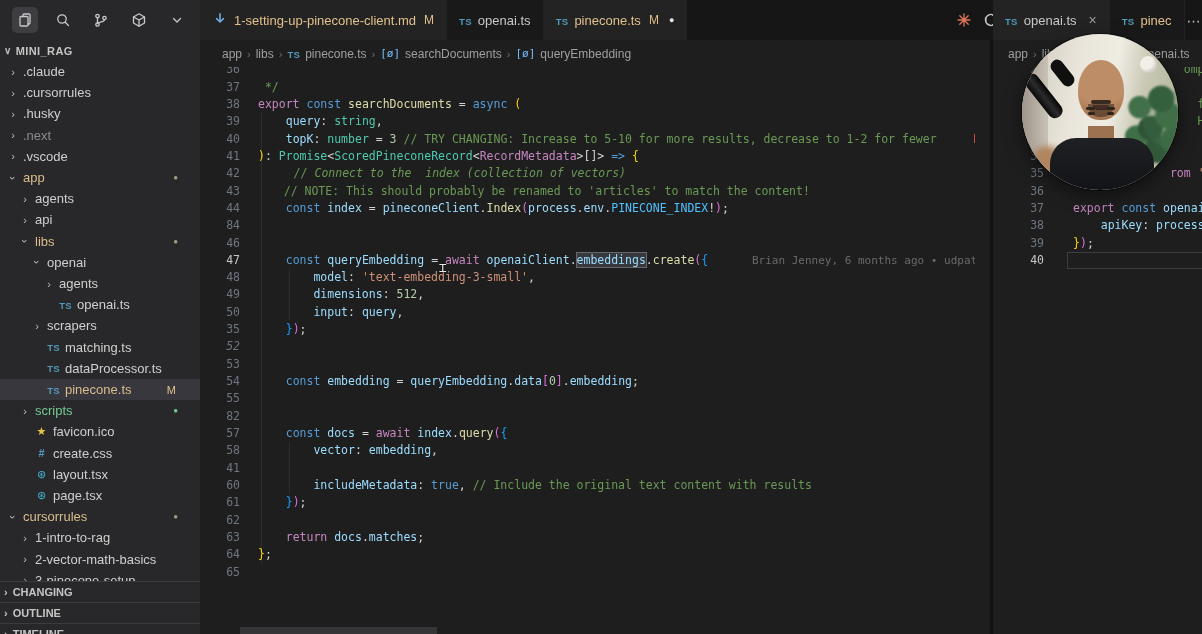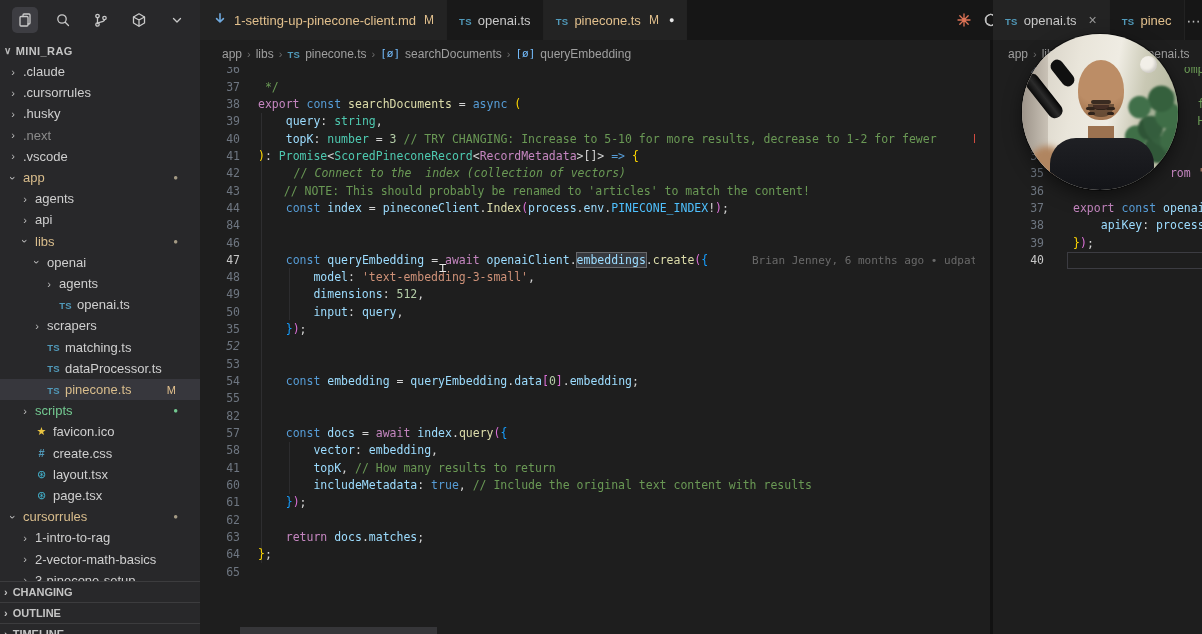--- a/index.html
+++ b/index.html
@@ -414,21 +414,21 @@
         <div class="code-line" style="top: 286.49px;"><span class="ln" style="width: 40px;">49</span><span class="src" style="left: 58px;"><span style="color: rgb(212, 212, 212);">        </span><span style="color: rgb(156, 220, 254);">dimensions</span><span style="color: rgb(212, 212, 212);">: </span><span style="color: rgb(181, 206, 168);">512</span><span style="color: rgb(212, 212, 212);">,</span></span></div>
         <div class="code-line" style="top: 303.82px;"><span class="ln" style="width: 40px;">50</span><span class="src" style="left: 58px;"><span style="color: rgb(212, 212, 212);">        </span><span style="color: rgb(156, 220, 254);">input</span><span style="color: rgb(212, 212, 212);">: </span><span style="color: rgb(156, 220, 254);">query</span><span style="color: rgb(212, 212, 212);">,</span></span></div>
         <div class="code-line" style="top: 321.15px;"><span class="ln" style="width: 40px;">35</span><span class="src" style="left: 58px;"><span style="color: rgb(212, 212, 212);">    </span><span style="color: rgb(23, 159, 255);">}</span><span style="color: rgb(218, 112, 214);">)</span><span style="color: rgb(212, 212, 212);">;</span></span></div>
         <div class="code-line" style="top: 338.48px;"><span class="ln" style="width: 40px; font-style: italic;">52</span><span class="src" style="left: 58px;"></span></div>
         <div class="code-line" style="top: 355.81px;"><span class="ln" style="width: 40px;">53</span><span class="src" style="left: 58px;"><span style="color: rgb(212, 212, 212);">    </span></span></div>
         <div class="code-line" style="top: 373.14px;"><span class="ln" style="width: 40px;">54</span><span class="src" style="left: 58px;"><span style="color: rgb(212, 212, 212);">    </span><span style="color: rgb(86, 156, 214);">const</span><span style="color: rgb(212, 212, 212);"> </span><span style="color: rgb(156, 220, 254);">embedding</span><span style="color: rgb(212, 212, 212);"> = </span><span style="color: rgb(156, 220, 254);">queryEmbedding</span><span style="color: rgb(212, 212, 212);">.</span><span style="color: rgb(156, 220, 254);">data</span><span style="color: rgb(218, 112, 214);">[</span><span style="color: rgb(181, 206, 168);">0</span><span style="color: rgb(218, 112, 214);">]</span><span style="color: rgb(212, 212, 212);">.</span><span style="color: rgb(156, 220, 254);">embedding</span><span style="color: rgb(212, 212, 212);">;</span></span></div>
         <div class="code-line" style="top: 390.47px;"><span class="ln" style="width: 40px;">55</span><span class="src" style="left: 58px;"></span></div>
         <div class="code-line" style="top: 407.8px;"><span class="ln" style="width: 40px;">82</span></div>
         <div class="code-line" style="top: 425.13px;"><span class="ln" style="width: 40px;">57</span><span class="src" style="left: 58px;"><span style="color: rgb(212, 212, 212);">    </span><span style="color: rgb(86, 156, 214);">const</span><span style="color: rgb(212, 212, 212);"> </span><span style="color: rgb(156, 220, 254);">docs</span><span style="color: rgb(212, 212, 212);"> = </span><span style="color: rgb(197, 134, 192);">await</span><span style="color: rgb(212, 212, 212);"> </span><span style="color: rgb(156, 220, 254);">index</span><span style="color: rgb(212, 212, 212);">.</span><span style="color: rgb(220, 220, 170);">query</span><span style="color: rgb(218, 112, 214);">(</span><span style="color: rgb(23, 159, 255);">{</span></span></div>
         <div class="code-line" style="top: 442.46px;"><span class="ln" style="width: 40px;">58</span><span class="src" style="left: 58px;"><span style="color: rgb(212, 212, 212);">        </span><span style="color: rgb(156, 220, 254);">vector</span><span style="color: rgb(212, 212, 212);">: </span><span style="color: rgb(156, 220, 254);">embedding</span><span style="color: rgb(212, 212, 212);">,</span></span></div>
-        <div class="code-line" style="top: 459.79px;"><span class="ln" style="width: 40px;">41</span><span class="src" style="left: 58px;"><span style="color: rgb(212, 212, 212);">        </span><span style="color: rgb(156, 220, 254);">topK</span><span style="color: rgb(212, 212, 212);">, </span><span style="color: rgb(106, 153, 85);">// How many results to return</span></span></div>
+        <div class="code-line" style="top: 459.79px;"><span class="ln" style="width: 40px;">41</span></div>
         <div class="code-line" style="top: 477.12px;"><span class="ln" style="width: 40px;">60</span><span class="src" style="left: 58px;"><span style="color: rgb(212, 212, 212);">        </span><span style="color: rgb(156, 220, 254);">includeMetadata</span><span style="color: rgb(212, 212, 212);">: </span><span style="color: rgb(86, 156, 214);">true</span><span style="color: rgb(212, 212, 212);">, </span><span style="color: rgb(106, 153, 85);">// Include the original text content with results</span></span></div>
         <div class="code-line" style="top: 494.45px;"><span class="ln" style="width: 40px;">61</span><span class="src" style="left: 58px;"><span style="color: rgb(212, 212, 212);">    </span><span style="color: rgb(23, 159, 255);">}</span><span style="color: rgb(218, 112, 214);">)</span><span style="color: rgb(212, 212, 212);">;</span></span></div>
         <div class="code-line" style="top: 511.78px;"><span class="ln" style="width: 40px;">62</span><span class="src" style="left: 58px;"></span></div>
         <div class="code-line" style="top: 529.11px;"><span class="ln" style="width: 40px;">63</span><span class="src" style="left: 58px;"><span style="color: rgb(212, 212, 212);">    </span><span style="color: rgb(197, 134, 192);">return</span><span style="color: rgb(212, 212, 212);"> </span><span style="color: rgb(156, 220, 254);">docs</span><span style="color: rgb(212, 212, 212);">.</span><span style="color: rgb(156, 220, 254);">matches</span><span style="color: rgb(212, 212, 212);">;</span></span></div>
         <div class="code-line" style="top: 546.44px;"><span class="ln" style="width: 40px;">64</span><span class="src" style="left: 58px;"><span style="color: rgb(255, 215, 0);">}</span><span style="color: rgb(212, 212, 212);">;</span></span></div>
         <div class="code-line" style="top: 563.77px;"><span class="ln" style="width: 40px;">65</span><span class="src" style="left: 58px;"></span></div>
       </div>
     <div class="err-mark" style="left:775px;"></div>
 
     <div class="vscroll" style="left:40px; top:627px; width:197px; height:7px;"></div>

